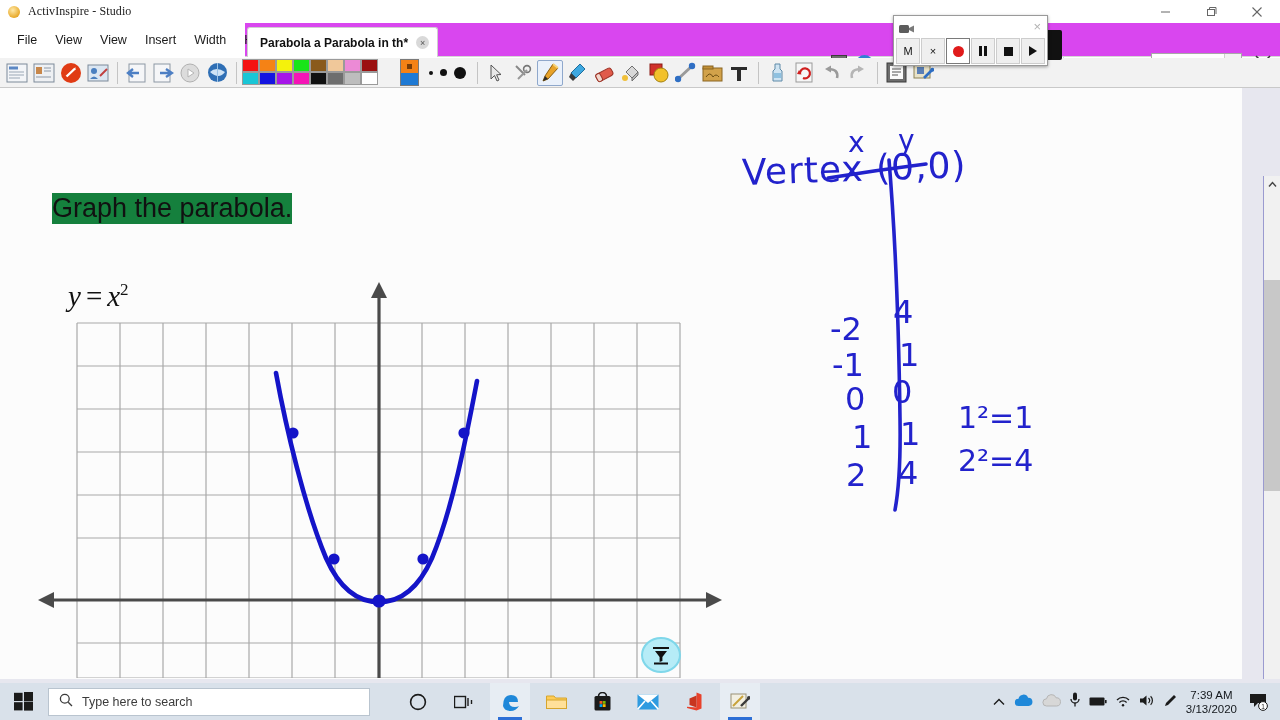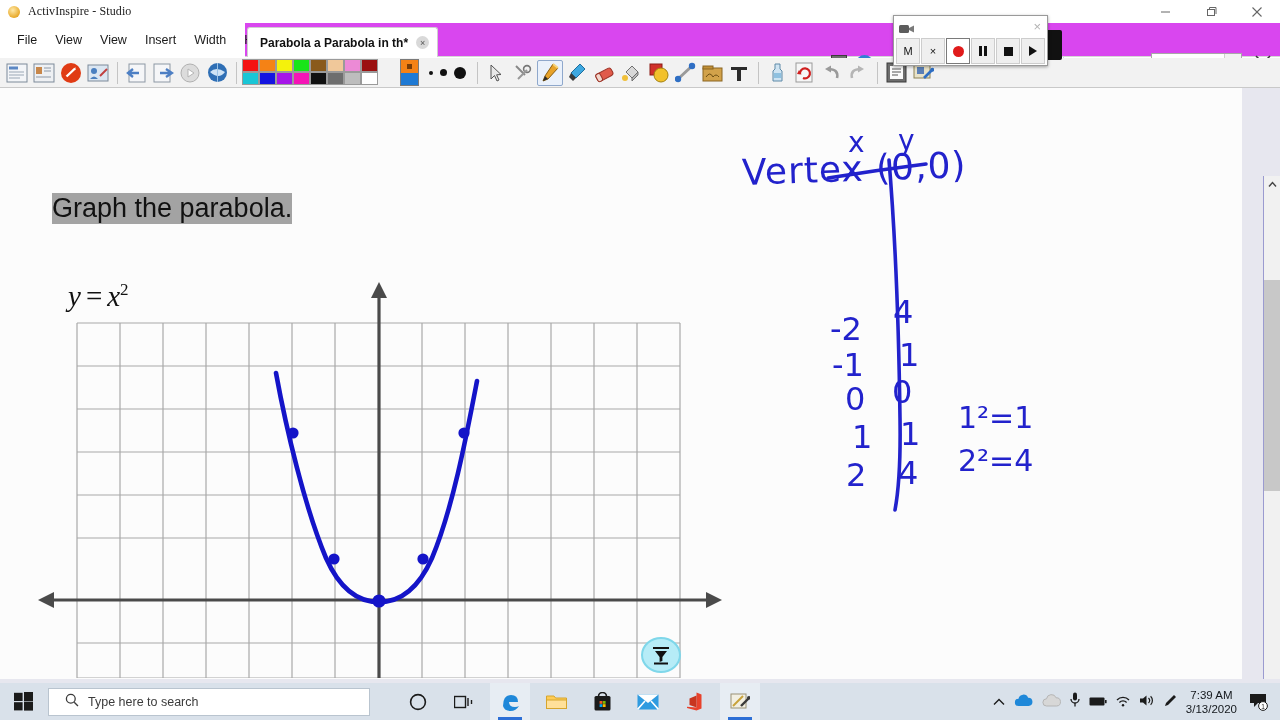--- a/index.html
+++ b/index.html
@@ -108,21 +108,21 @@
     position: absolute; left: 0; top: 88px; width: 1280px; height: 595px;
     background: #e7e7ef;
   }
   .page {
     position: absolute; left: 0; top: 0; width: 1242px; height: 595px;
     background: #fcfcfc; overflow: hidden;
   }
   .prompt {
     position: absolute; left: 52px; top: 105px;
     font-size: 27px; color: #111; font-family: "Liberation Sans", sans-serif;
-    background: #a3a3a3;
+    background: #15803d;
   }
   .equation {
     position: absolute; left: 68px; top: 192px;
     font-family: "Liberation Serif", serif; font-style: italic;
     font-size: 29px; color: #111;
   }
   .equation sup { font-size: 17px; font-style: normal; vertical-align: super; }
   .equation .eq { font-style: normal; }
 
   
@@ -179,21 +179,21 @@
 
   
   .taskbar {
     position: absolute; left: 0; bottom: 0; width: 1280px; height: 37px;
     background: #d9e1ea;
     display: flex; align-items: center;
   }
   .start { width: 46px; height: 37px; display:flex; align-items:center; justify-content:center;}
   .searchbox {
     width: 322px; height: 28px; background: #ffffff; border: 1px solid #b9c4cf;
-    display: flex; align-items: center; padding-left: 16px; gap: 9px;
+    display: flex; align-items: center; padding-left: 10px; gap: 9px;
     font-size: 12.5px; color: #3b3b3b; margin-left: 2px;
   }
   .tbicons { display:flex; align-items:center; gap:6px; margin-left:28px; }
   .tbi { width: 40px; height: 37px; display:flex; align-items:center; justify-content:center; position:relative;}
   .tbi.act { background: #e7edf3; }
   .tbi.act::after { content:''; position:absolute; bottom:0; left:8px; width:24px; height:3px; background:#2d6fd6; }
   .tray { margin-left:auto; display:flex; align-items:center; gap:9px; padding-right:8px;}
   .clock { font-size:11.5px; color:#14181c; line-height:14px; text-align:center; }
   .notif { width: 26px; height: 37px; display:flex;align-items:center;justify-content:center;}
 </style>

